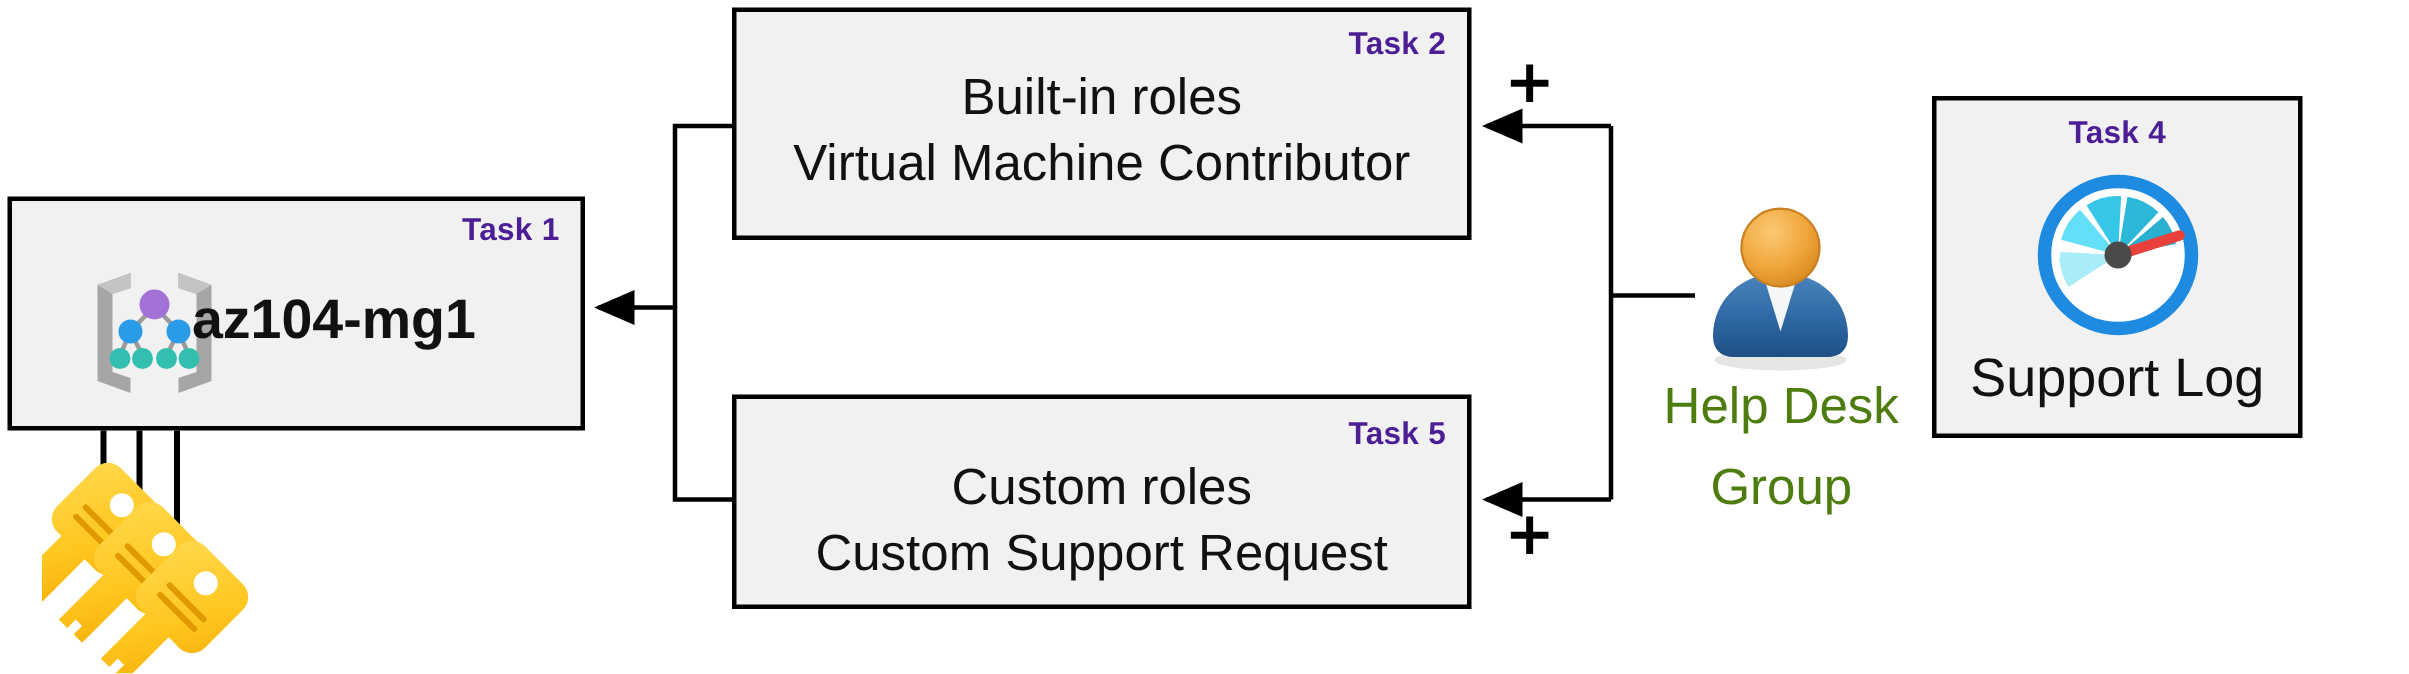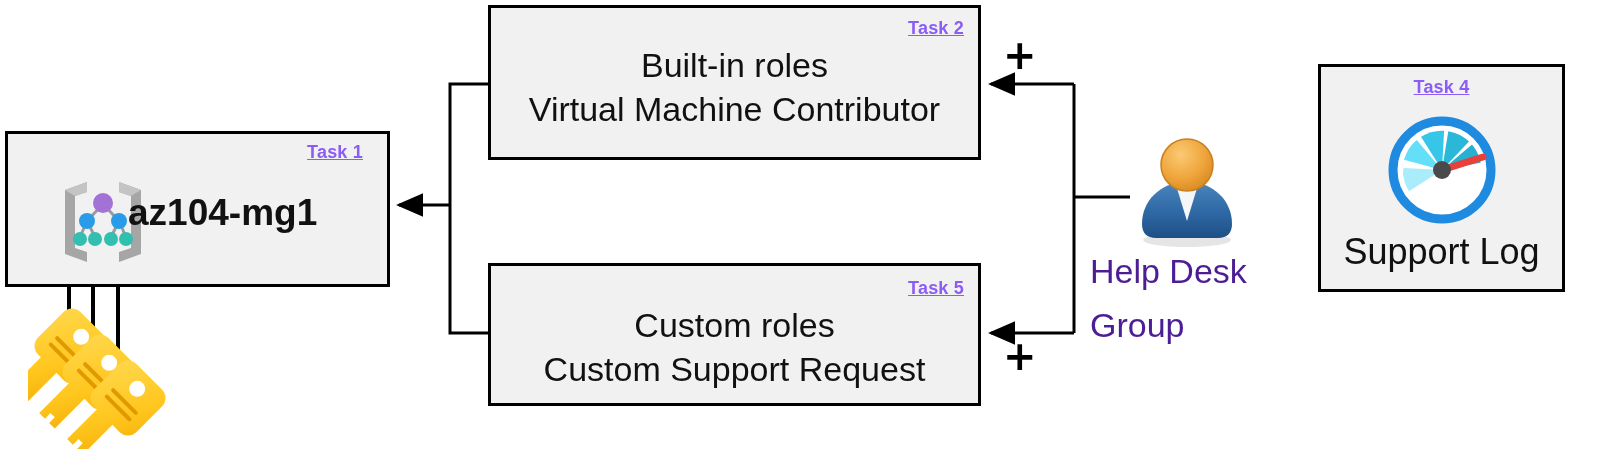--- a/index.html
+++ b/index.html
@@ -2,30 +2,30 @@
 <html><head>
 <meta charset="utf-8">
 <style>
   html,body{margin:0;padding:0;background:#ffffff;}
   body{width:1606px;height:449px;position:relative;overflow:hidden;
        font-family:"Liberation Sans", sans-serif;}
   .stage{position:absolute;left:0;top:0;width:1606px;height:449px;}
 
   .box{position:absolute;background:#F1F1F1;border:3px solid #000000;box-sizing:border-box;}
 
-  .task-tag{position:absolute;font-weight:bold;color:#8b5cf6;font-size:18px;
-            letter-spacing:.2px;white-space:nowrap;text-decoration:underline;}
+  .task-tag{position:absolute;font-weight:bold;color:#4c1d95;font-size:21px;
+            letter-spacing:.2px;white-space:nowrap;}
 
   .body-text{position:absolute;color:#111111;font-size:34px;line-height:44px;
              text-align:center;white-space:pre;width:100%;left:0;}
 
   .plus{position:absolute;font-weight:bold;font-size:40px;color:#000;line-height:1;
         font-family:"DejaVu Sans", sans-serif;}
 
-  .caption{position:absolute;font-size:34px;line-height:42px;color:#4c1d95;text-align:left;
+  .caption{position:absolute;font-size:34px;line-height:42px;color:#4d7c0f;text-align:center;
            white-space:pre;}
 
   svg.overlay{position:absolute;left:0;top:0;width:1606px;height:449px;overflow:visible;}
 </style>
 </head>
 <body>
 
 <div class="stage">
 
   <svg class="overlay" viewBox="0 0 1606 449">
@@ -42,21 +42,21 @@
     <line x1="1074" y1="197" x2="1130" y2="197" stroke="#000000" stroke-width="3"></line>
     <line x1="1074" y1="84" x2="991" y2="84" stroke="#000000" stroke-width="3" marker-end="url(#arrowhead)"></line>
     <line x1="1074" y1="333" x2="991" y2="333" stroke="#000000" stroke-width="3" marker-end="url(#arrowhead)"></line>
 
     <line x1="69" y1="330" x2="69" y2="225" stroke="#000000" stroke-width="4" marker-end="url(#arrowhead)"></line>
     <line x1="93" y1="360" x2="93" y2="225" stroke="#000000" stroke-width="4" marker-end="url(#arrowhead)"></line>
     <line x1="118" y1="395" x2="118" y2="235" stroke="#000000" stroke-width="4" marker-end="url(#arrowhead)"></line>
   </svg>
 
   <div class="box" style="left:5px;top:131px;width:385px;height:156px;">
-    <span class="task-tag" style="right:24px;top:8px;">Task 1</span>
+    <span class="task-tag" style="right:14px;top:8px;">Task 1</span>
 
     <svg style="position:absolute;left:45px;top:38px;width:100px;height:95px;" viewBox="0 0 100 95">
 
       <path d="M34,10 L12,18 L12,82 L34,90 L34,80 L22,76 L22,24 L34,20 Z" fill="#A6A6A6"></path>
       <path d="M34,10 L12,18 L22,24 L34,20 Z" fill="#C4C4C4"></path>
 
       <path d="M66,10 L88,18 L88,82 L66,90 L66,80 L78,76 L78,24 L66,20 Z" fill="#A6A6A6"></path>
       <path d="M66,10 L88,18 L78,24 L66,20 Z" fill="#C4C4C4"></path>
 
       <g stroke="#9B9B9B" stroke-width="3" fill="none">
@@ -110,21 +110,21 @@
     </defs>
     <ellipse cx="59" cy="102" rx="44" ry="7" fill="#000000" opacity="0.10"></ellipse>
     <path d="M59,44 C86,44 104,63 104,86 C104,95 99,100 90,100 L28,100
              C19,100 14,95 14,86 C14,63 32,44 59,44 Z" fill="url(#bodyGrad)"></path>
     <path d="M48,47 L59,83 L70,47 L64,44 L54,44 Z" fill="#F4F6F8"></path>
     <circle cx="59" cy="27" r="26" fill="url(#headGrad)" stroke="#C8811E" stroke-width="1.5"></circle>
   </svg>
   <span class="caption" style="left:1090px;top:250px;width:195px;">Help Desk</span>
   <span class="caption" style="left:1090px;top:304px;width:195px;">Group</span>
 
-  <div class="box" style="left:1318px;top:64px;width:247px;height:228px;">
+  <div class="box" style="left:1288px;top:64px;width:247px;height:228px;">
     <span class="task-tag" style="left:0;width:100%;text-align:center;top:10px;">Task 4</span>
 
     <svg style="position:absolute;left:66px;top:48px;width:110px;height:110px;" viewBox="0 0 110 110">
       <circle cx="55" cy="55" r="49" fill="#FFFFFF" stroke="#1E8AE0" stroke-width="9"></circle>
       <g transform="translate(55,55)">
         <path d="M0,0 L-38.0,-10.2 A39.3,39.3 0 0,1 -25.3,-30.1 Z" fill="#63E0F7"></path>
         <path d="M0,0 L-21.0,-33.2 A39.3,39.3 0 0,1 2.1,-39.2 Z" fill="#35C6E8"></path>
         <path d="M0,0 L6.3,-38.8 A39.3,39.3 0 0,1 27.0,-28.5 Z" fill="#2BB8D8"></path>
         <path d="M0,0 L30.0,-25.4 A39.3,39.3 0 0,1 38.6,-7.3 Z" fill="#29AFD0"></path>
         <path d="M0,0 L-38.9,5.0 A39.3,39.3 0 0,1 -38.4,-2.0 Z" fill="#A9ECFA"></path>

